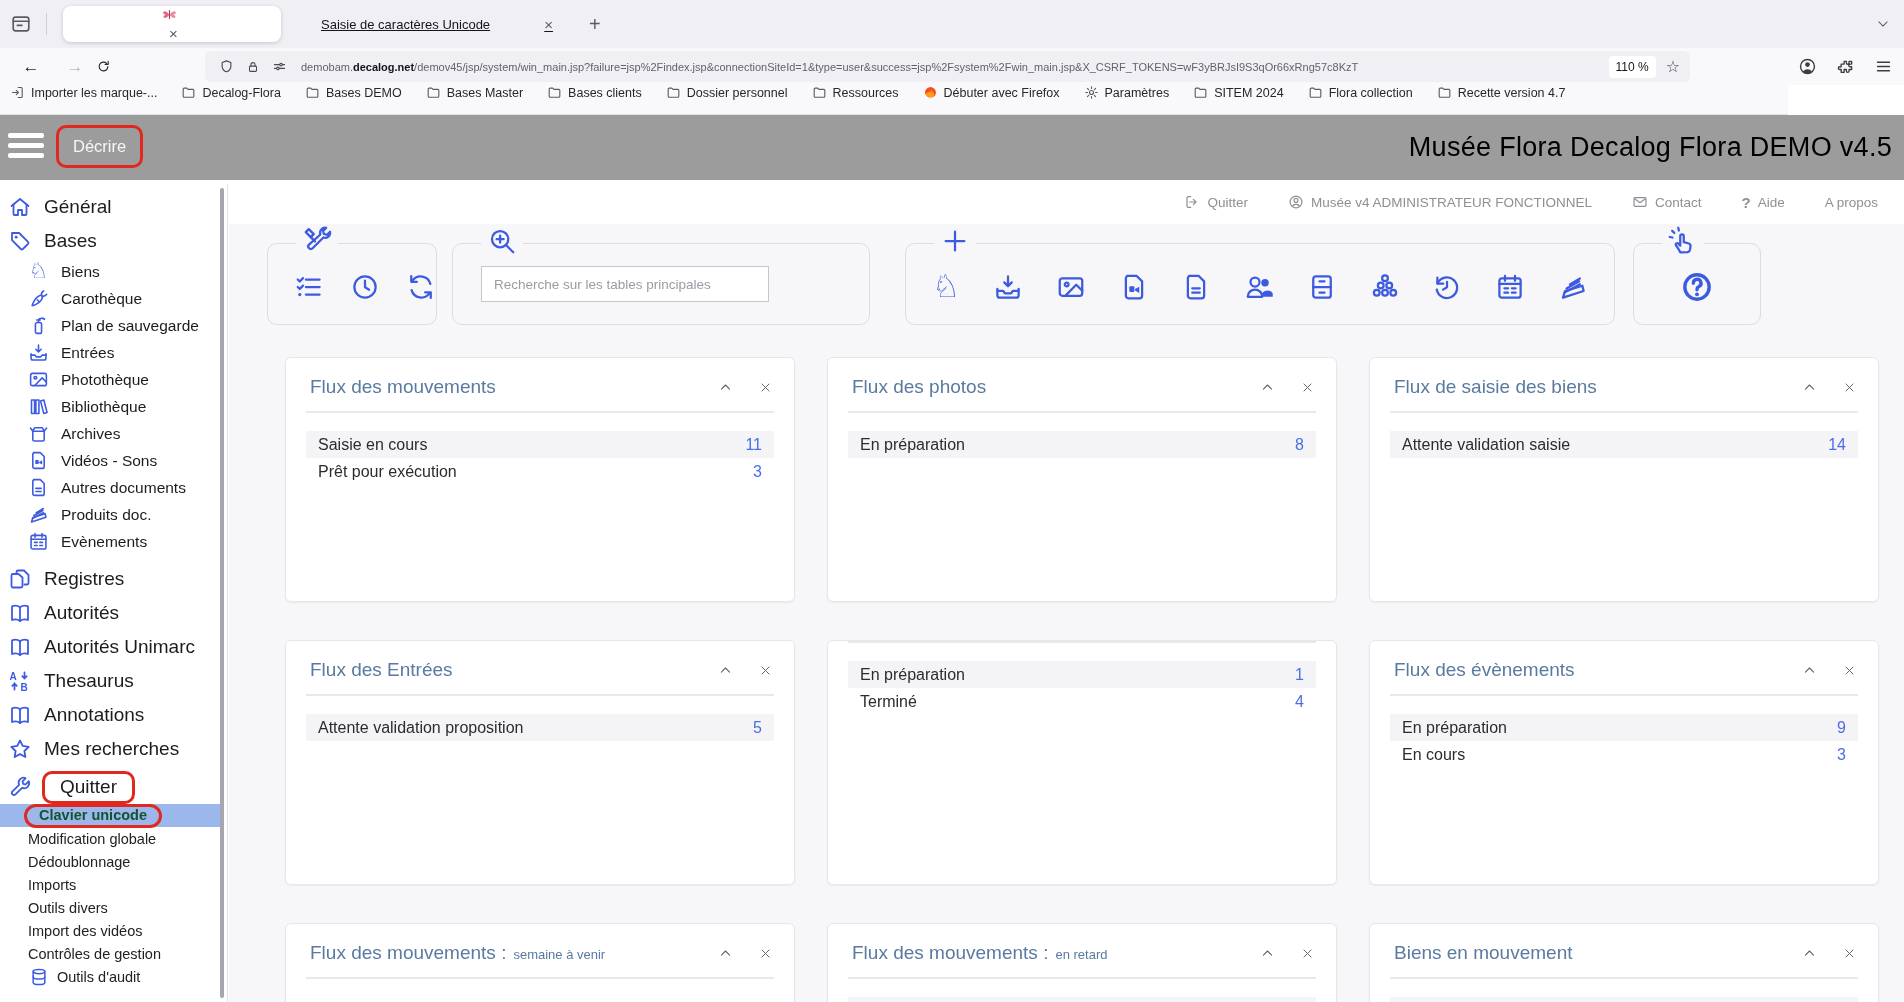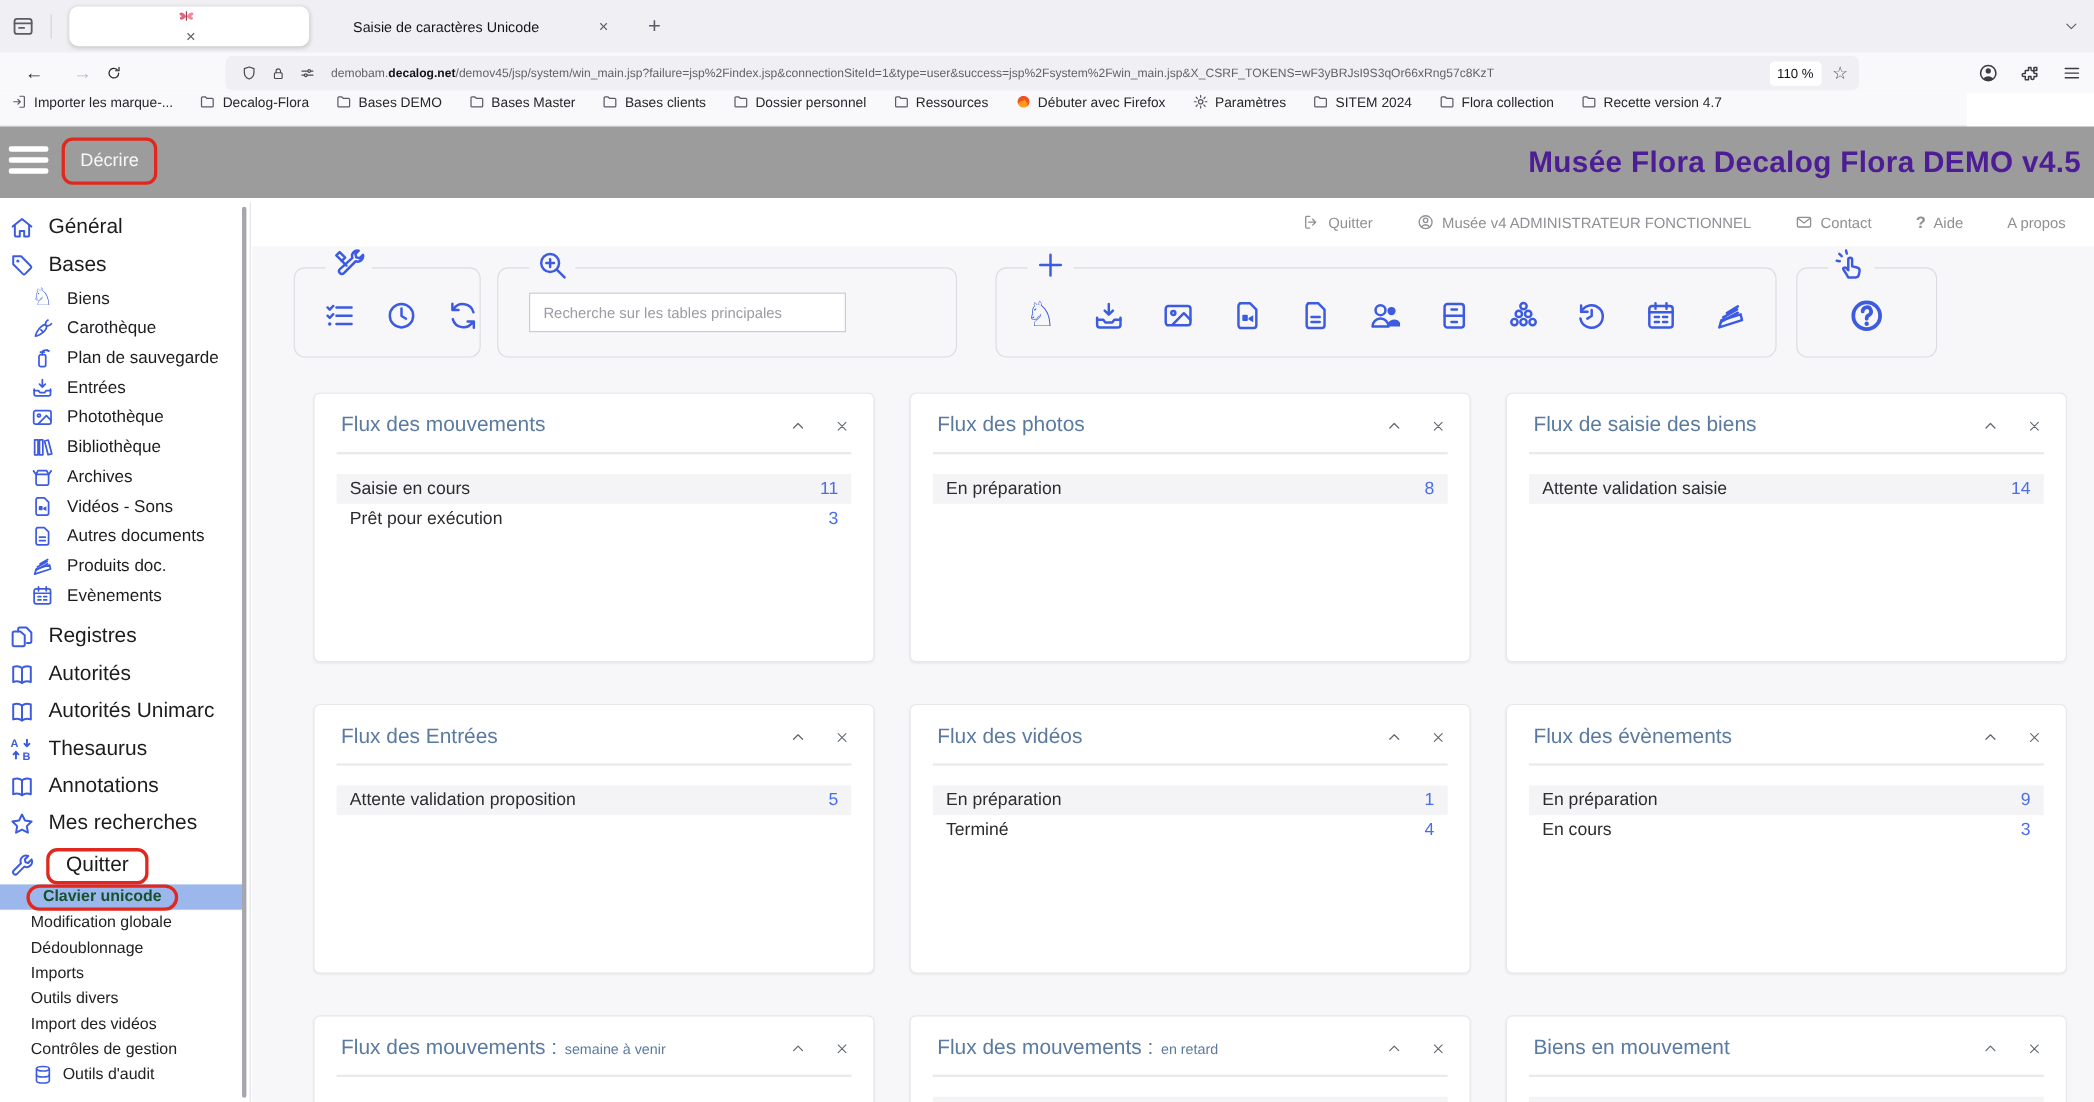--- a/index.html
+++ b/index.html
@@ -4,21 +4,21 @@
 <style>
   html,body{margin:0;padding:0;background:#e9e9ec;font-family:"Liberation Sans","DejaVu Sans",sans-serif;}
   #root{position:relative;width:1904px;height:1002px;background:#fff;overflow:hidden;}
 
   
   .tabbar{position:absolute;left:0;top:0;width:1904px;height:48px;background:#f0f0f4;display:flex;align-items:center;}
   .tb-icon{color:#5b5b66;display:flex;align-items:center;justify-content:center;}
   .tb-sep{width:1px;height:22px;background:#cfcfd6;}
   .tab{display:flex;align-items:center;height:36px;border-radius:8px;box-sizing:border-box;}
   .tab.active{background:#fff;box-shadow:0 1px 4px rgba(0,0,0,.18);width:218px;margin-left:16px;padding:0 10px 0 13px;flex-direction:column;}
-  .tab.inactive{width:276px;margin-left:10px;padding:0 10px 0 30px;color:#15141a;}
+  .tab.inactive{width:276px;margin-left:10px;padding:0 10px 0 30px;color:#15141a;text-decoration:underline;}
   .tab-title{font-size:13px;color:#15141a;white-space:nowrap;overflow:hidden;flex:1;}
   .tab-close{color:#5b5b66;font-size:15px;padding:0 4px;}
   .newtab{font-size:20px;color:#5b5b66;margin-left:14px;padding:0 8px;}
   .tab-chev{margin-left:auto;margin-right:14px;color:#5b5b66;}
 
   .navbar{position:absolute;left:0;top:48px;width:1904px;height:37px;background:#f9f9fb;display:flex;align-items:center;}
   .nav-arrow{font-size:17px;color:#27272b;margin-left:18px;width:26px;text-align:center;}
   .nav-arrow.disabled{color:#b8b8c1;}
   .nav-reload{margin-left:8px;color:#27272b;display:flex;}
   .urlbar{position:absolute;left:205px;top:3px;width:1485px;height:31px;background:#f0f0f4;border-radius:6px;display:flex;align-items:center;padding:0 8px;box-sizing:border-box;}
@@ -31,21 +31,21 @@
 
   .bookbar{position:absolute;left:0;top:85px;width:1788px;height:30px;background:#f9f9fb;border-bottom:1px solid #e2e2e7;display:flex;align-items:flex-start;gap:24px;padding-left:10px;box-sizing:border-box;}
   .bm{display:flex;align-items:center;gap:6px;font-size:12.5px;color:#27272b;white-space:nowrap;}
   .bm .ic{display:flex;color:#5b5b66;}
 
   
   .appbar{position:absolute;left:0;top:115px;width:1904px;height:65px;background:#9c9c9c;}
   .burger{position:absolute;left:8px;top:18px;width:36px;}
   .burger div{height:5px;background:#fff;border-radius:2px;margin-bottom:5px;}
   .describe-btn{position:absolute;left:56px;top:10px;border:3px solid #e0281e;border-radius:10px;background:transparent;color:rgba(255,255,255,.92);font-size:16.5px;padding:9px 14px;font-family:inherit;}
-  .app-title{position:absolute;right:12px;top:0;height:65px;display:flex;align-items:center;color:#4c1d95;font-size:27px;font-weight:700;letter-spacing:.3px;}
+  .app-title{position:absolute;right:12px;top:0;height:65px;display:flex;align-items:center;color:#000000;font-size:27px;font-weight:400;letter-spacing:.3px;}
 
   .userbar{position:absolute;left:228px;top:180px;width:1676px;height:44px;background:#fff;display:flex;align-items:center;justify-content:flex-end;gap:40px;padding-right:26px;box-sizing:border-box;color:#8f8f95;font-size:13.5px;}
   .ub-item{display:flex;align-items:center;gap:7px;white-space:nowrap;}
   .ub-item .ic{display:flex;color:#8f8f95;}
   .ub-q{font-size:15px;font-weight:700;}
 
   
   .sidebar{position:absolute;left:0;top:184px;width:228px;height:818px;background:#fff;border-right:1px solid #e2e2e6;box-sizing:border-box;padding-top:6px;overflow:hidden;}
   .sb-thumb{position:absolute;right:3px;top:4px;bottom:0;width:4px;background:#a6a6ae;border-radius:2px;}
   .sb-item{display:flex;align-items:center;box-sizing:border-box;text-align:center;}
@@ -1011,39 +1011,20 @@
           </div>
           <div class="card-divider"></div>
           <div class="card-rows">
             <div class="crow stripe">
               <span>Attente validation proposition</span>
               <span class="val">5</span>
             </div>
           </div>
         </div>
         <div class="card">
-          <div class="card-head">
-            <span class="card-title">Flux des vidéos</span>
-            <span class="card-controls">
-              <span>
-                <svg viewBox="0 0 24 24" width="15" height="15" style="display:block">
-                  <g fill="none" stroke="currentColor" stroke-width="1.8" stroke-linecap="round" stroke-linejoin="round">
-                    <path d="M5.5 14.5L12 8l6.5 6.5"></path>
-                  </g>
-                </svg>
-              </span>
-              <span>
-                <svg viewBox="0 0 24 24" width="13" height="13" style="display:block">
-                  <g fill="none" stroke="currentColor" stroke-width="1.8" stroke-linecap="round" stroke-linejoin="round">
-                    <path d="M5.5 5.5l13 13M18.5 5.5l-13 13"></path>
-                  </g>
-                </svg>
-              </span>
-            </span>
-          </div>
           <div class="card-divider"></div>
           <div class="card-rows">
             <div class="crow stripe">
               <span>En préparation</span>
               <span class="val">1</span>
             </div>
             <div class="crow">
               <span>Terminé</span>
               <span class="val">4</span>
             </div>

